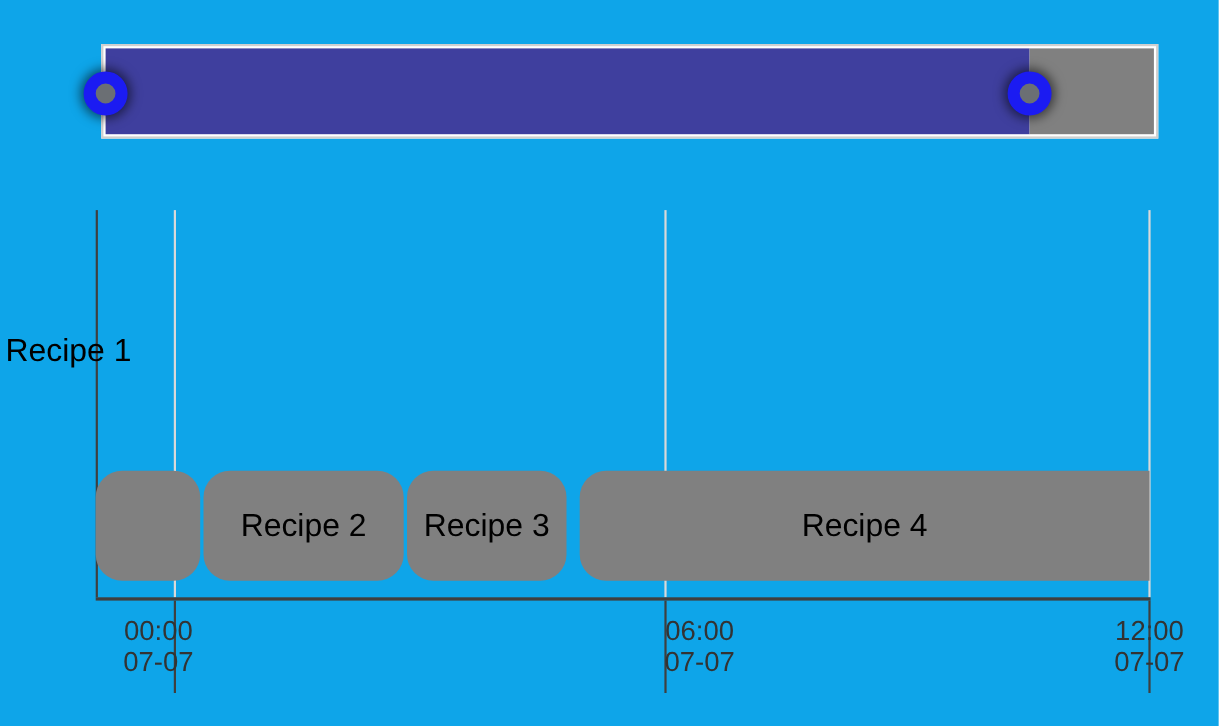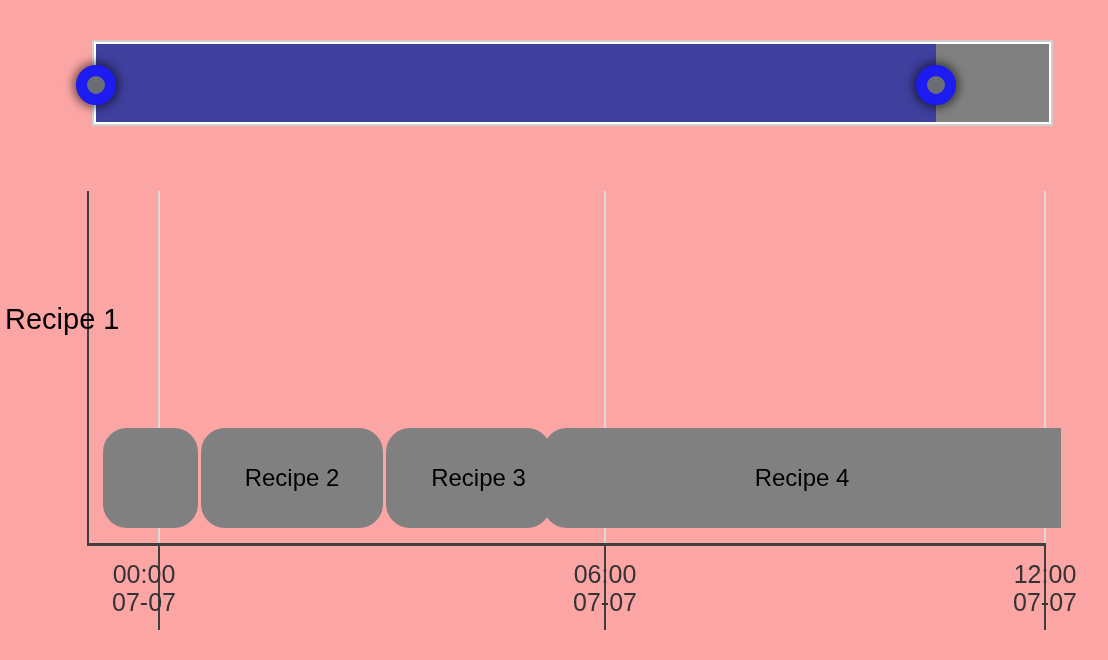--- a/index.html
+++ b/index.html
@@ -1,17 +1,17 @@
 <!DOCTYPE html>
 <html><head>
 <meta charset="utf-8">
 <style>
   html,body{margin:0;padding:0;background:#ffffff;}
   #stage{
-    position:relative;width:1108px;height:660px;background:#fca5a5;overflow:hidden;
+    position:relative;width:1108px;height:660px;background:#0ea5e9;overflow:hidden;
     font-family:"Liberation Sans", sans-serif;
   }
   
   .rs-outer{
     position:absolute;left:92px;top:40px;width:961px;height:86px;
     box-sizing:border-box;border:2px solid #cfcfcf;background:#ffffff;padding:2px;
   }
   .rs-track{position:relative;width:100%;height:100%;display:flex;}
   .rs-selected{height:100%;background:#3F3F9E;}
   .rs-unselected{height:100%;flex:1;background:#808080;}
@@ -30,21 +30,21 @@
     position:absolute;top:560px;width:140px;text-align:center;
     font-size:25px;line-height:28px;color:#333333;
   }
   .y-label{
     position:absolute;left:5px;top:303px;width:144px;
     font-size:29px;color:#000000;white-space:nowrap;
   }
   .bar{
     position:absolute;top:428px;height:100px;background:#808080;border-radius:24px;
     display:flex;align-items:center;justify-content:center;
-    font-size:24px;color:#000000;margin-left:16px;
+    font-size:29px;color:#000000;
   }
   .bar.clip-right{border-radius:24px 0 0 24px;}
 </style>
 </head>
 <body>
 
 <div id="stage">
 
   <div class="rs-outer">
     <div class="rs-track">
@@ -63,36 +63,36 @@
   <div class="x-axis-line"></div>
 
   <div class="y-label">Recipe 1</div>
 
   <div class="bar" style="left:87px;width:95px;">
     <span></span>
   </div>
   <div class="bar" style="left:185px;width:182px;">
     <span>Recipe 2</span>
   </div>
-  <div class="bar" style="left:370px;width:145px;padding-left:20px;">
+  <div class="bar" style="left:370px;width:145px;">
     <span>Recipe 3</span>
   </div>
   <div class="bar clip-right" style="left:527px;width:518px;text-align:center;">
     <span>Recipe 4</span>
   </div>
 
   <div class="tick-mark" style="left:158px;"></div>
   <div class="tick-mark" style="left:604px;"></div>
   <div class="tick-mark" style="left:1044px;"></div>
 
   <div class="tick-label" style="left:74px;">
     <div>00:00</div>
     <div>07-07</div>
   </div>
-  <div class="tick-label" style="left:535px;">
+  <div class="tick-label" style="left:566px;">
     <div>06:00</div>
     <div>07-07</div>
   </div>
   <div class="tick-label" style="left:975px;">
     <div>12:00</div>
     <div>07-07</div>
   </div>
 
 </div>
 

